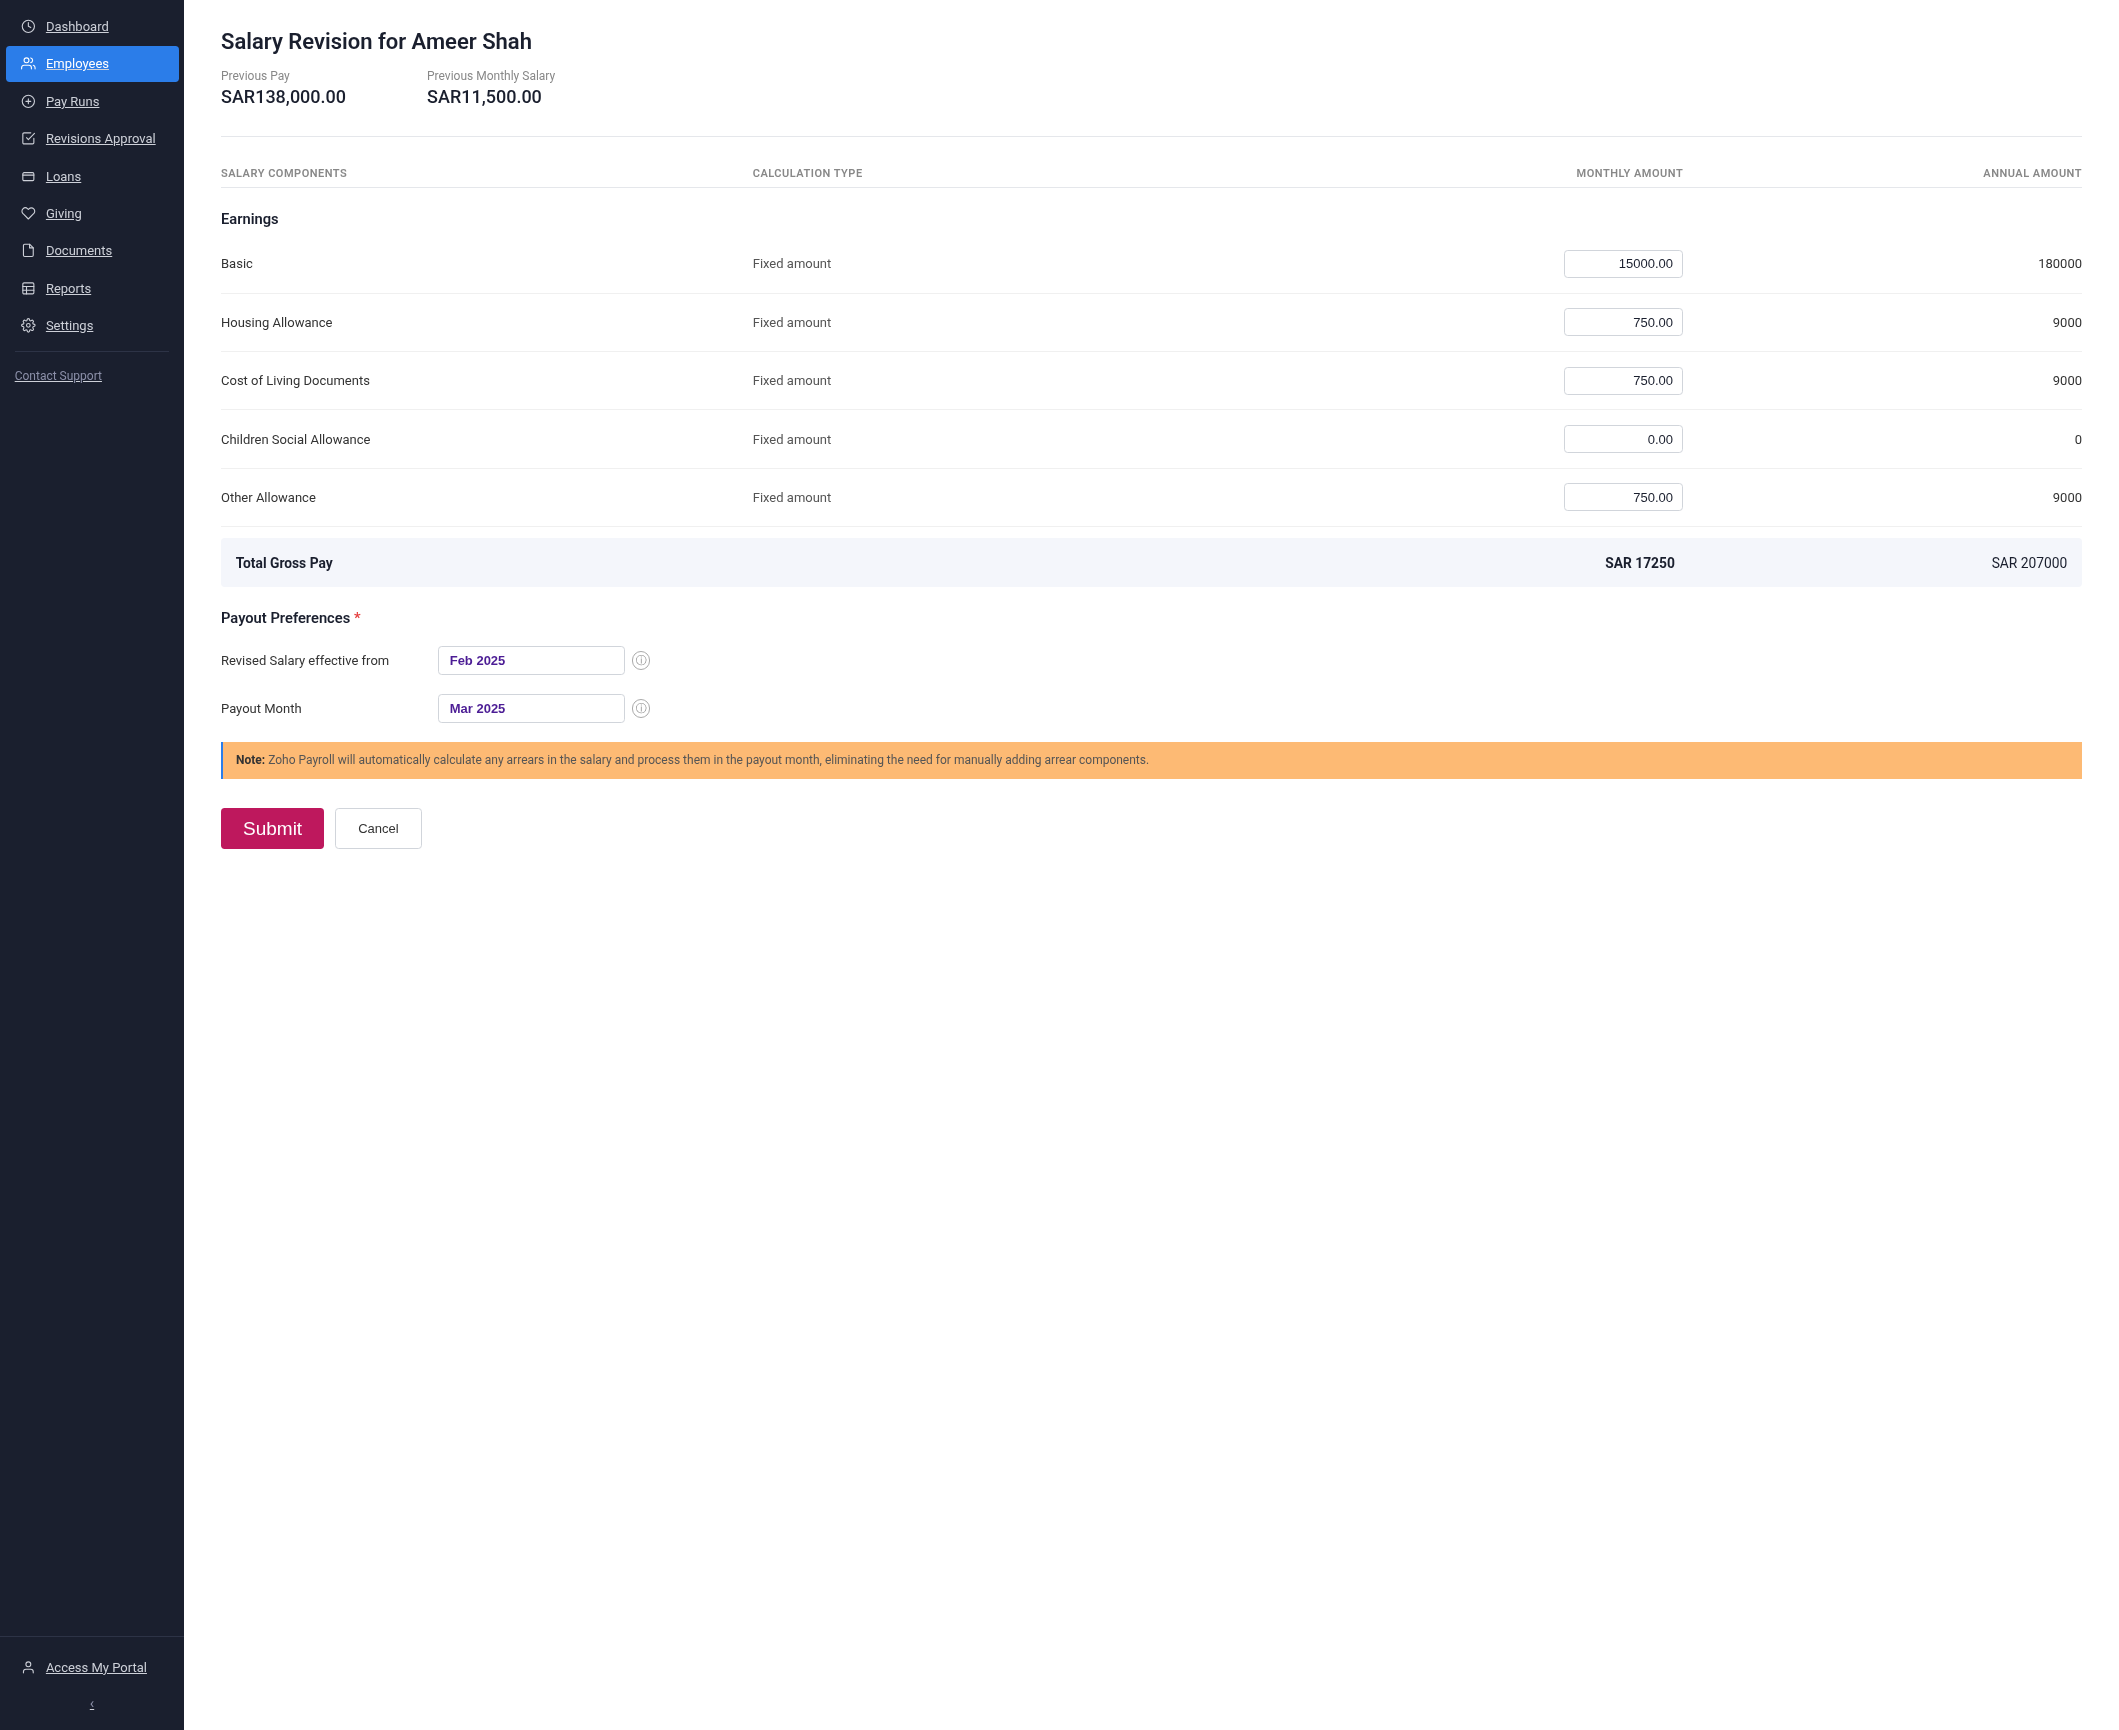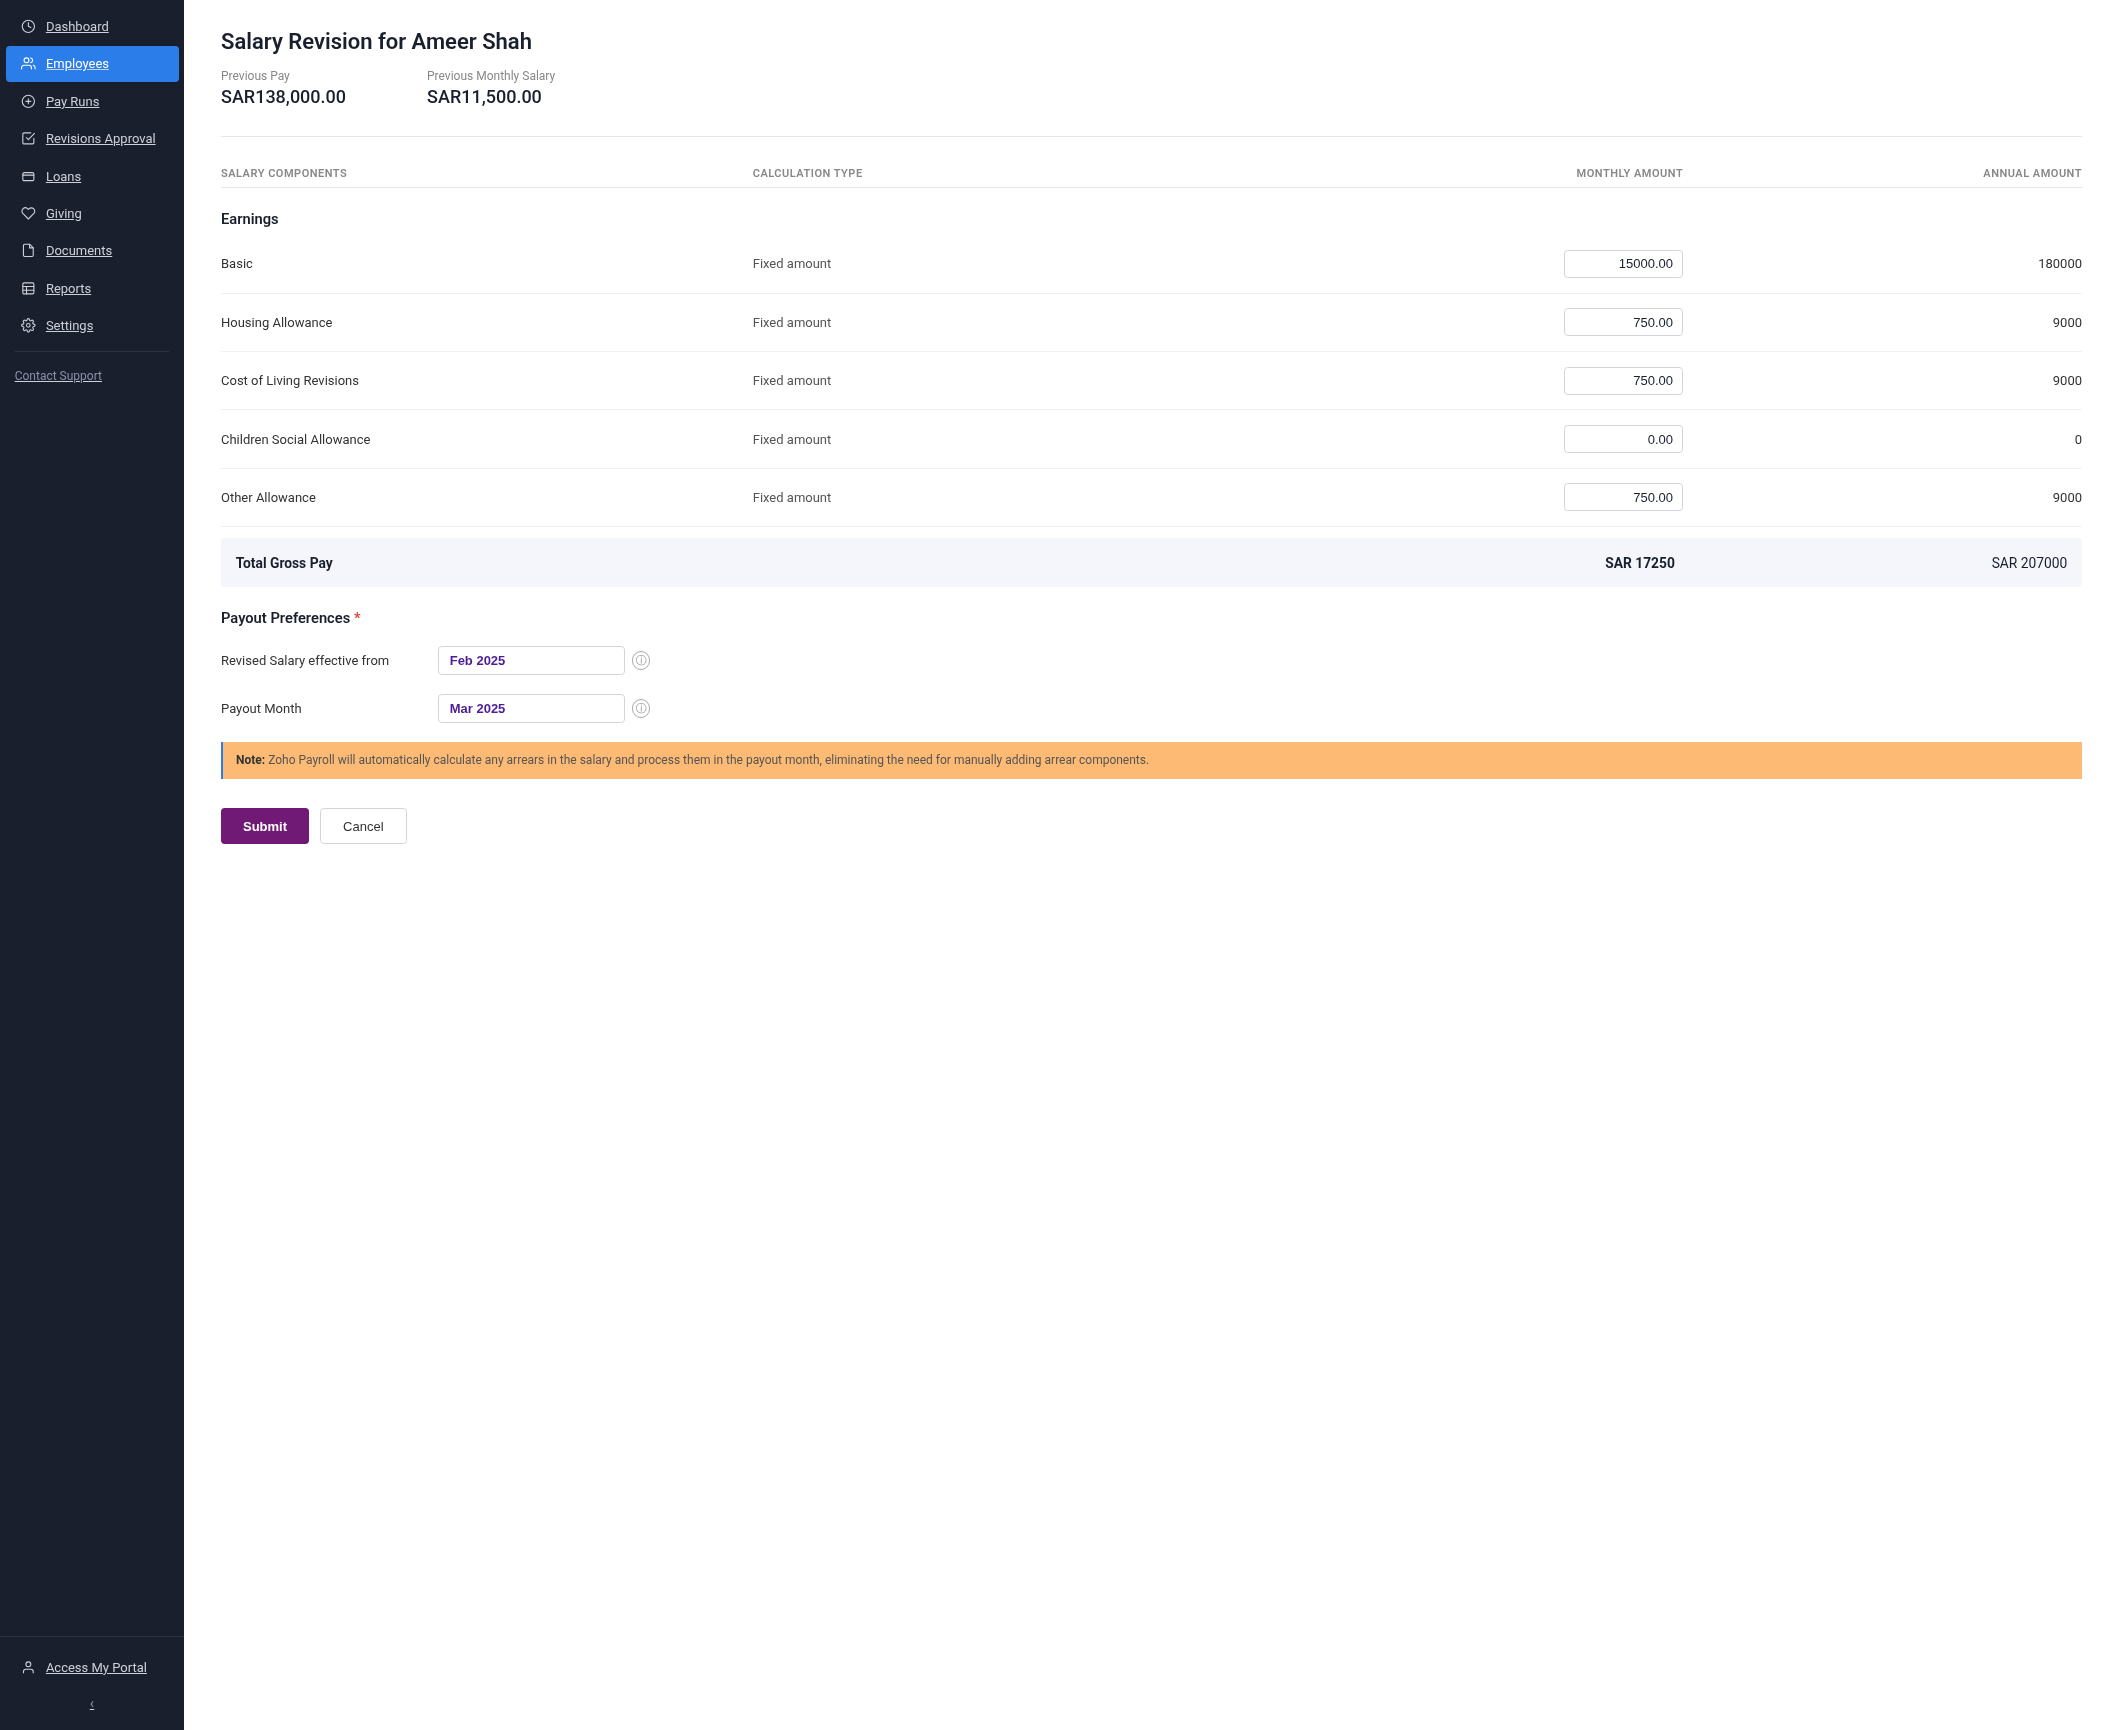--- a/index.html
+++ b/index.html
@@ -149,27 +149,27 @@
       font-size: 12px;
       color: #555;
       margin-bottom: 29px;
       line-height: 1.6;
     }
     .note-box strong { color: #333; }
 
     
     .btn-row { display: flex; gap: 11px; }
     .btn-submit {
-      background: #701a75;
+      background: #be185d;
       color: #fff;
       border: none;
       padding: 9.2px 22px;
       border-radius: 3.7px;
-      font-size: 13px;
-      font-weight: 700;
+      font-size: 19px;
+      font-weight: 400;
       cursor: pointer;
     }
     .btn-cancel {
       background: #fff;
       color: #333;
       border: 0.9px solid #d1d5db;
       padding: 9.2px 22px;
       border-radius: 3.7px;
       font-size: 13px;
       cursor: pointer;
@@ -335,21 +335,21 @@
     </div>
       <div class="salary-row">
       <span class="component-name">Housing Allowance</span>
       <span class="calc-type">Fixed amount</span>
       <div class="amount-input">
         <input type="text" value="750.00" style="">
       </div>
       <span class="annual">9000</span>
     </div>
       <div class="salary-row">
-      <span class="component-name">Cost of Living Revisions</span>
+      <span class="component-name">Cost of Living Documents</span>
       <span class="calc-type">Fixed amount</span>
       <div class="amount-input">
         <input type="text" value="750.00" style="">
       </div>
       <span class="annual">9000</span>
     </div>
       <div class="salary-row">
       <span class="component-name">Children Social Allowance</span>
       <span class="calc-type">Fixed amount</span>
       <div class="amount-input">

